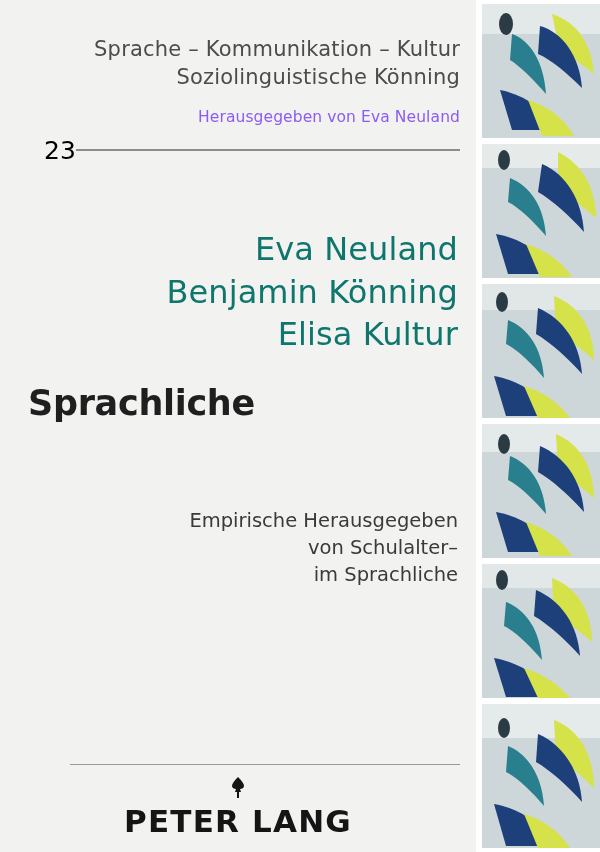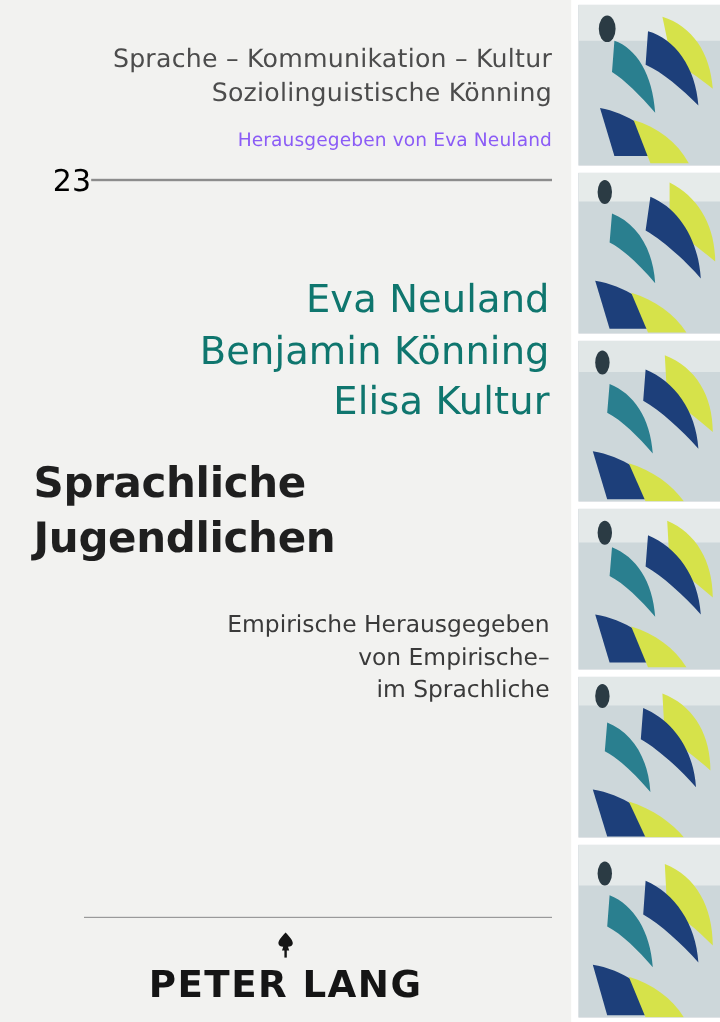--- a/index.html
+++ b/index.html
@@ -187,26 +187,25 @@
     </div>
 
     <div class="authors">
       <div class="author">Eva Neuland</div>
       <div class="author">Benjamin Könning</div>
       <div class="author">Elisa Kultur</div>
     </div>
 
     <div class="title">
       <div class="title-line">Sprachliche</div>
-      <div class="title-line">Jugendlichen</div>
     </div>
 
     <div class="subtitle">
       <div class="subtitle-line">Empirische Herausgegeben</div>
-      <div class="subtitle-line">von Empirische–</div>
+      <div class="subtitle-line">von Schulalter–</div>
       <div class="subtitle-line">im Sprachliche</div>
     </div>
 
     <div class="bottom-rule"></div>
 
     <div class="publisher">
       <span class="publisher-mark">
         <svg width="26" height="26" viewBox="0 0 26 26" aria-hidden="true">
           <path d="M13 2 C9 6 7 9 7 11 c0 2 2 3 4 3 l-1 3 h6 l-1 -3 c2 0 4 -1 4 -3 0 -2 -2 -5 -6 -9 z" fill="#151515"></path>
           <rect x="12" y="16" width="2" height="7" fill="#151515"></rect>

